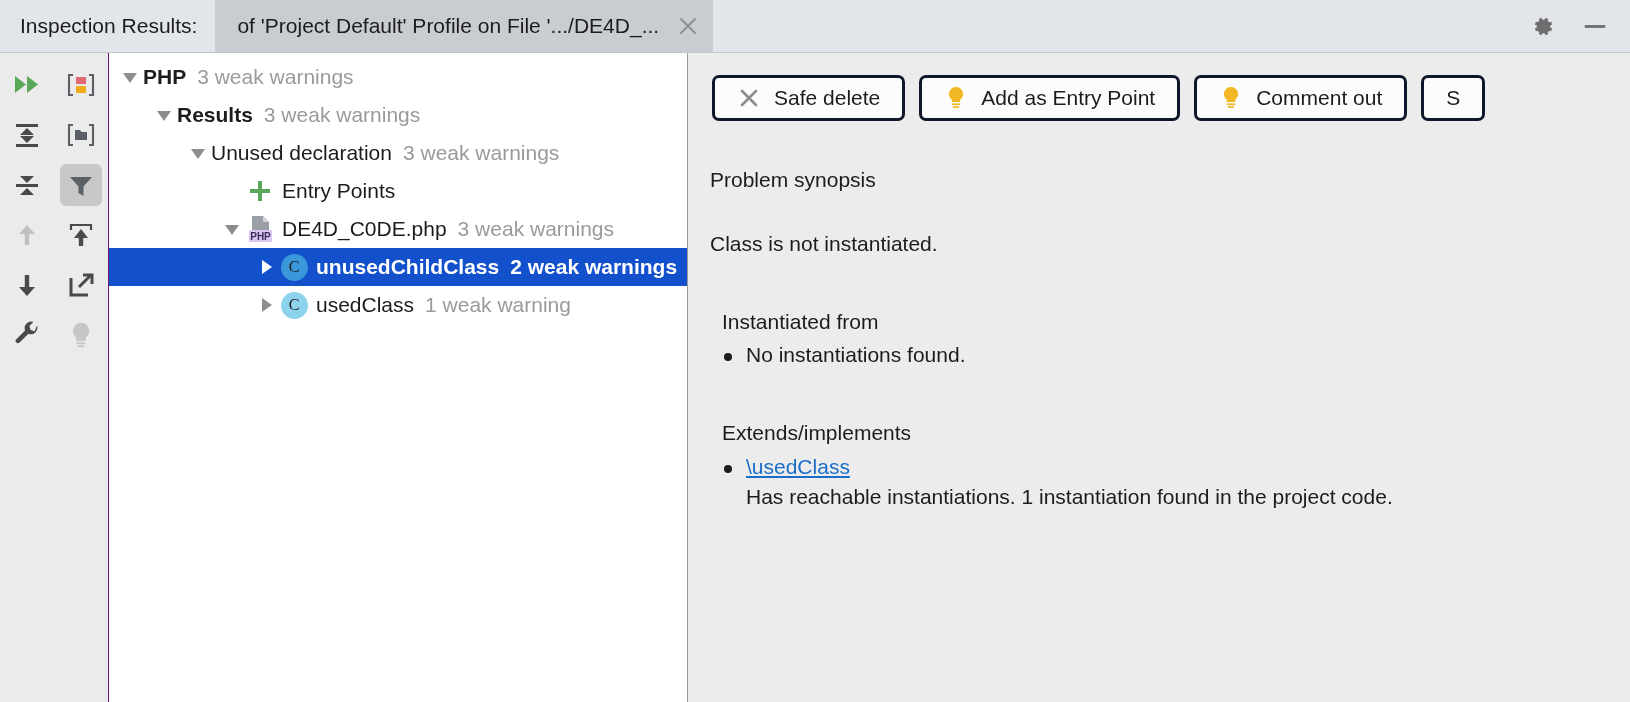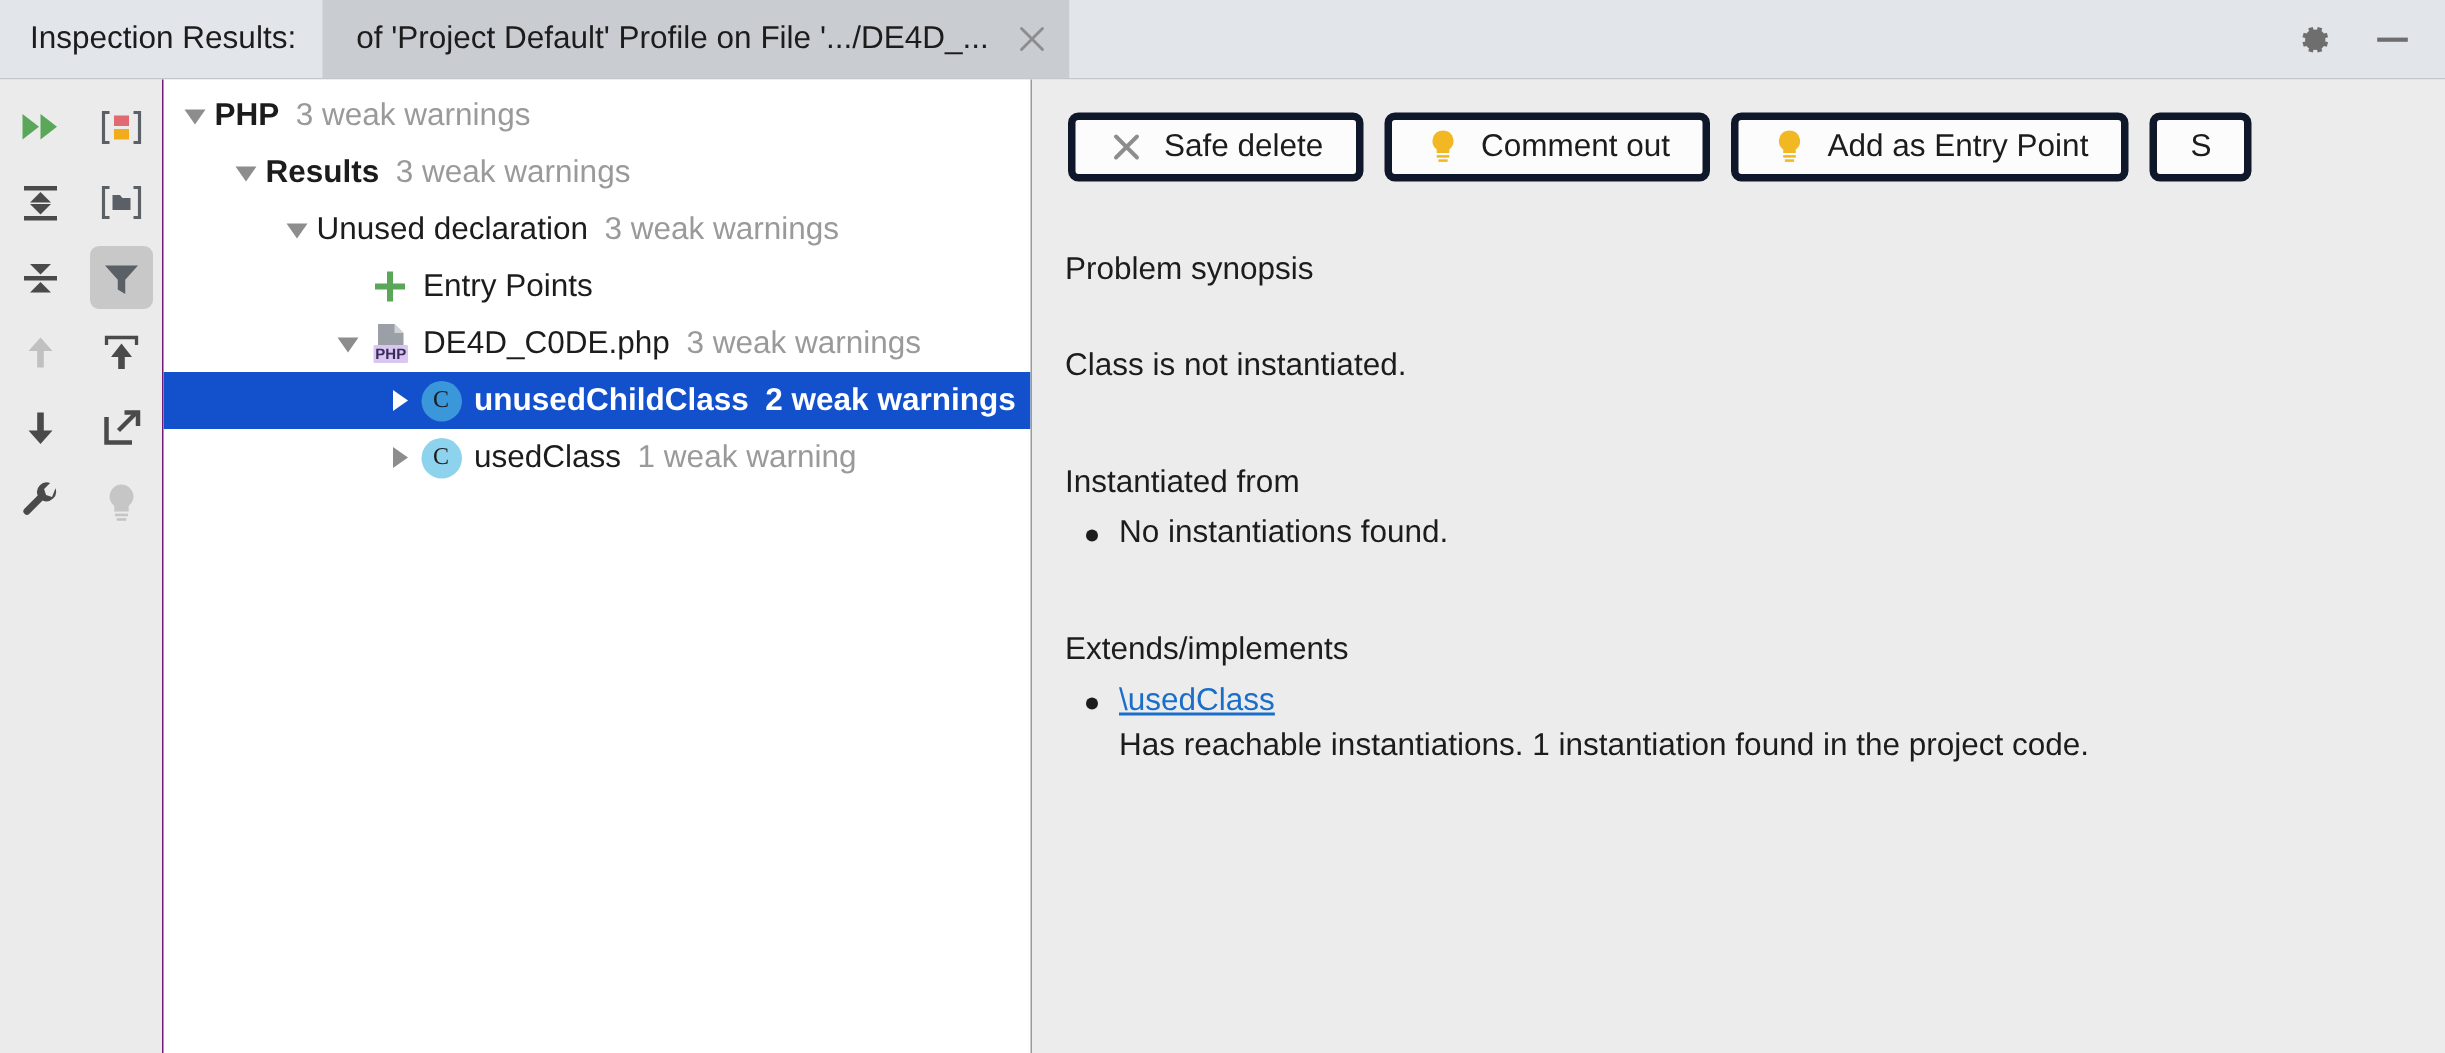--- a/index.html
+++ b/index.html
@@ -161,21 +161,21 @@
     display: flex;
     align-items: center;
     gap: 14px;
     padding: 20px 0 0 24px;
     height: 50px;
     box-sizing: content-box;
   }
   .action-btn {
     height: 46px;
     background: #fcfcfc;
-    border: 5px solid #0f172a;
+    border: 3px solid #0f172a;
     border-radius: 7px;
     display: flex;
     align-items: center;
     gap: 13px;
     padding: 0 22px;
     font-size: 21px;
     color: #1c1c1c;
     white-space: nowrap;
     flex: 0 0 auto;
     box-sizing: border-box;
@@ -183,21 +183,21 @@
   .btn-icon { width: 24px; height: 24px; display: flex; align-items: center; justify-content: center; flex: 0 0 auto; }
 
   .detail-body {
     padding: 42px 24px 0 22px;
     font-size: 21px;
     color: #1c1c1c;
     line-height: 1.42;
   }
   .sec-head { font-weight: normal; font-size: 21px; margin: 0; }
   .sec-para { margin: 34px 0 0 0; }
-  .sec-head.spaced { margin-top: 48px; }
+  .sec-head.spaced { margin-top: 48px; margin-left: 12px; }
   .bullet-list { list-style: none; margin: 4px 0 0 0; padding-left: 36px; }
   .bullet-list li { position: relative; margin: 0; padding: 0; }
   .bullet-list li::before {
     content: "";
     position: absolute;
     left: -22px; top: 13px;
     width: 8px; height: 8px;
     border-radius: 50%;
     background: #1c1c1c;
   }
@@ -464,31 +464,31 @@
           <span>Safe delete</span>
         </div>
         <div class="action-btn">
           <span class="btn-icon">
             <svg width="22" height="24" viewBox="0 0 22 24">
               <path d="M11 1a7 7 0 0 0-4.2 12.6V16h8.4v-2.4A7 7 0 0 0 11 1z" fill="#f2b824"></path>
               <rect x="6.8" y="17.4" width="8.4" height="1.7" fill="#f2b824"></rect>
               <rect x="7.9" y="20.2" width="6.2" height="1.7" fill="#f2b824"></rect>
             </svg>
           </span>
-          <span>Comment out</span>
+          <span>Add as Entry Point</span>
         </div>
         <div class="action-btn">
           <span class="btn-icon">
             <svg width="22" height="24" viewBox="0 0 22 24">
               <path d="M11 1a7 7 0 0 0-4.2 12.6V16h8.4v-2.4A7 7 0 0 0 11 1z" fill="#f2b824"></path>
               <rect x="6.8" y="17.4" width="8.4" height="1.7" fill="#f2b824"></rect>
               <rect x="7.9" y="20.2" width="6.2" height="1.7" fill="#f2b824"></rect>
             </svg>
           </span>
-          <span>Add as Entry Point</span>
+          <span>Comment out</span>
         </div>
         <div class="action-btn">
           <span>S</span>
         </div>
       </div>
 
     <div class="detail-body">
       <div class="sec-head">Problem synopsis</div>
       <p class="sec-para">Class is not instantiated.</p>
 

